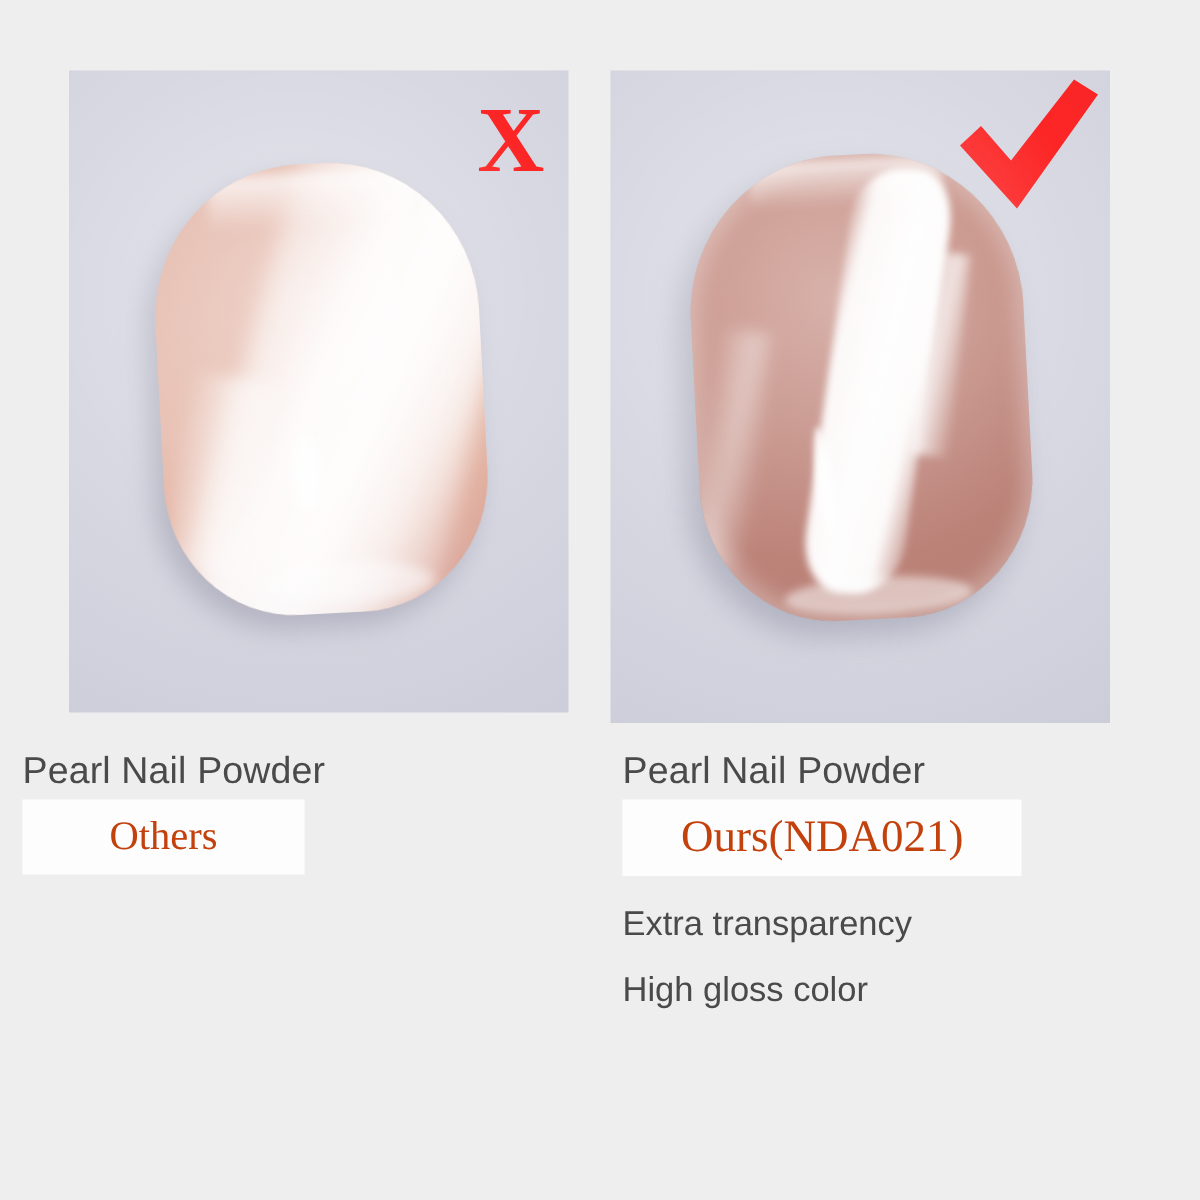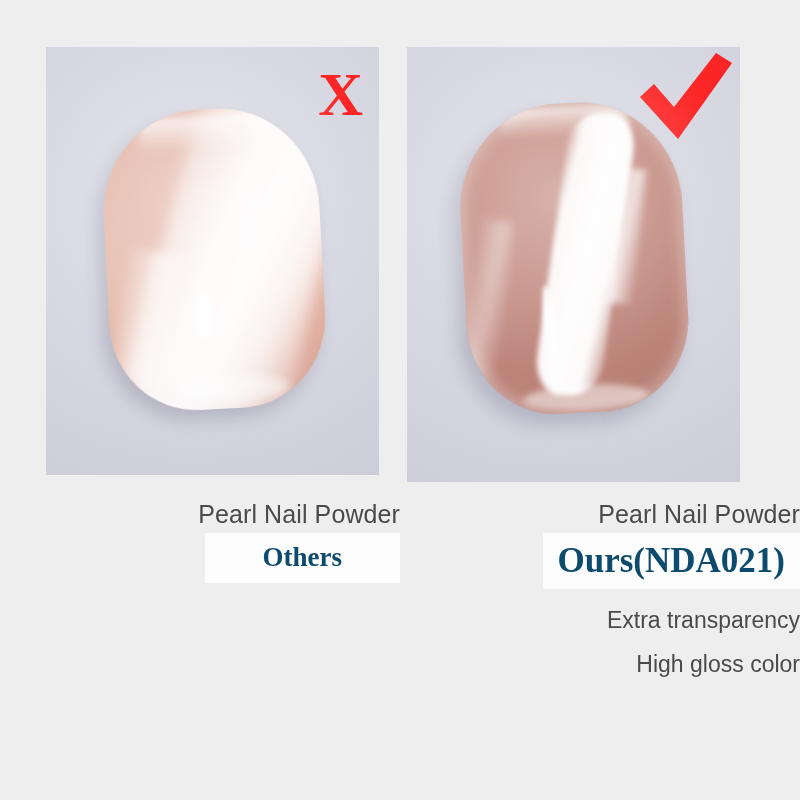--- a/index.html
+++ b/index.html
@@ -280,52 +280,52 @@
     right: 6px;
     top: 4px;
     width: 96px;
     height: 90px;
   }
   .mark-check svg { display: block; width: 100%; height: 100%; }
 
   
   .caption {
     position: absolute;
-    left: 0;
+    left: 15px;
     width: 400px;
-    text-align: right;
+    text-align: left;
   }
   .caption-left  { top: 498px; }
   .caption-right { top: 498px; }
 
   .cap-title {
     font-size: 25px;
     color: #4a4a4a;
     letter-spacing: 0.1px;
     line-height: 32px;
     white-space: nowrap;
   }
 
   .badge {
     display: inline-block;
     background: #fdfdfd;
     font-family: "Liberation Serif", serif;
-    font-weight: bold;
-    color: #0c4a6e;
+    font-weight: normal;
+    color: #c2410c;
     line-height: 1;
   }
   .badge-left {
     margin-top: 3px;
     padding: 11px 58px 12px;
     font-size: 27px;
   }
   .badge-right {
     margin-top: 3px;
-    padding: 10px 15px 11px;
-    font-size: 35px;
+    padding: 10px 39px 11px;
+    font-size: 30px;
   }
 
   .cap-line {
     font-size: 23px;
     color: #4a4a4a;
     line-height: 30px;
     white-space: nowrap;
   }
   .cap-lines-left  { margin-top: 16px; }
   .cap-lines-right { margin-top: 16px; }

